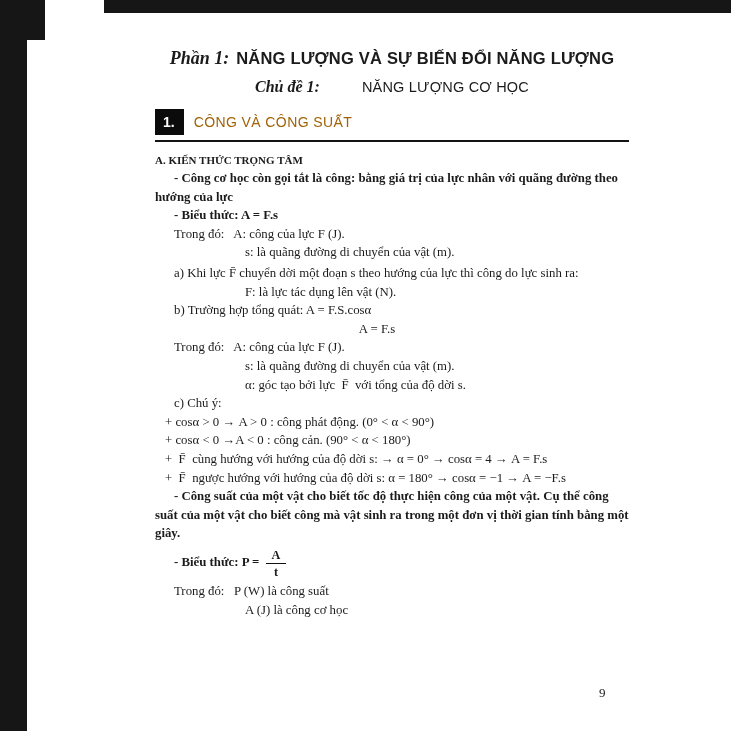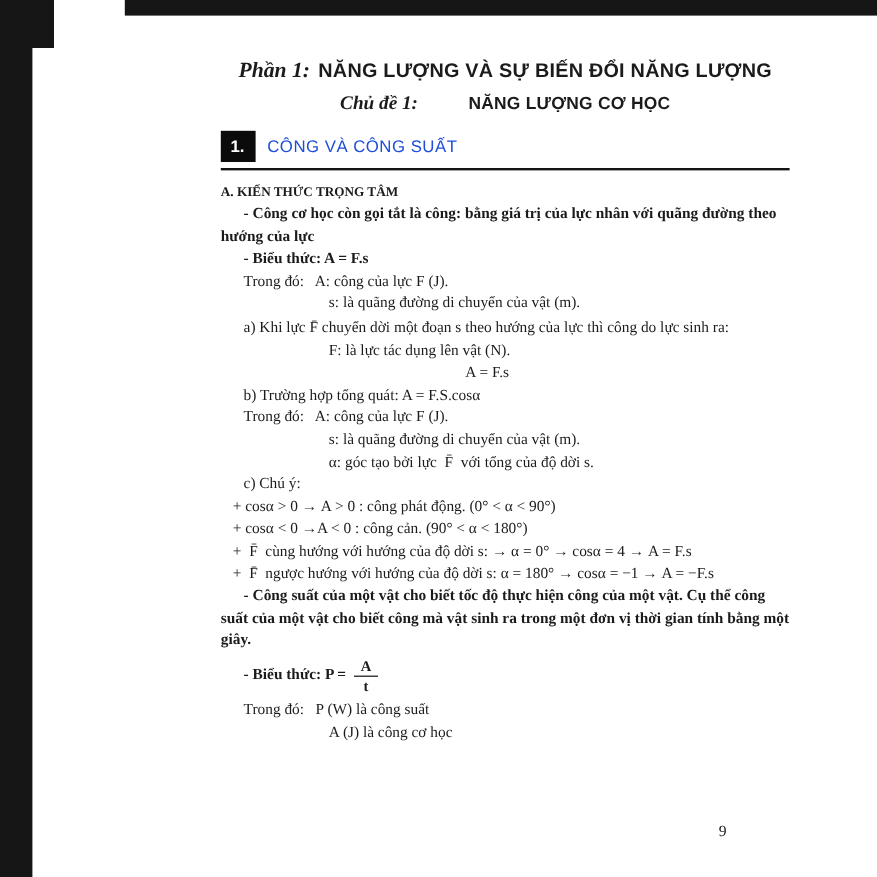--- a/index.html
+++ b/index.html
@@ -6,33 +6,33 @@
   body{
     width:731px;height:731px;position:relative;overflow:hidden;
     background:#ffffff;color:#1b1b1b;
     font-family:"Liberation Serif", serif;
   }
   
   .edge-left{position:absolute;left:0;top:6px;width:27px;height:725px;background:#161616;}
   .corner-tl{position:absolute;left:0;top:0;width:45px;height:40px;background:#161616;}
   .edge-top{position:absolute;left:104px;top:0;width:627px;height:13px;background:#161616;}
 
-  .page-content{position:absolute;left:184px;top:38px;width:474px;}
+  .page-content{position:absolute;left:155px;top:38px;width:474px;}
 
   .part-heading{text-align:center;margin-top:10px;white-space:nowrap;}
   .part-label{font-family:"Liberation Serif",serif;font-style:italic;font-weight:bold;font-size:18px;margin-right:7px;}
   .part-title{font-family:"Liberation Sans",sans-serif;font-weight:bold;font-size:16.5px;letter-spacing:0.2px;}
 
   .topic-heading{text-align:center;margin-top:9px;white-space:nowrap;}
   .topic-label{font-family:"Liberation Serif",serif;font-style:italic;font-weight:bold;font-size:16px;margin-right:6px;}
-  .topic-title{font-family:"Liberation Sans",sans-serif;font-weight:bold;font-size:14.5px;letter-spacing:0.2px;margin-left:36px;}
+  .topic-title{font-family:"Liberation Sans",sans-serif;font-weight:normal;font-size:14.5px;letter-spacing:0.2px;margin-left:36px;}
 
   .section-header{display:flex;align-items:center;gap:10px;margin-top:13px;border-bottom:2px solid #141414;padding-bottom:5px;}
   .section-number-box{background:#0b0b0b;color:#ffffff;font-family:"Liberation Sans",sans-serif;font-weight:bold;font-size:14px;line-height:1;padding:6px 9px 6px 8px;}
-  .section-title{font-family:"Liberation Sans",sans-serif;font-size:14px;letter-spacing:0.4px;color:#1d4ed8;}
+  .section-title{font-family:"Liberation Sans",sans-serif;font-size:14px;letter-spacing:0.4px;color:#a16207;}
 
   .heading-a{font-weight:bold;font-size:11px;margin-top:12px;margin-bottom:3px;}
 
   .line{font-size:12.8px;line-height:18.6px;white-space:pre-wrap;}
   .fi{text-indent:19px;}
   .i1{padding-left:19px;}
   .i05{padding-left:10px;}
   .i3{padding-left:90px;}
   .center{text-align:center;padding-right:30px;}
   .mt{margin-top:2px;}
@@ -68,22 +68,22 @@
 
   <div class="heading-a">A. KIẾN THỨC TRỌNG TÂM</div>
 
   <div>
       <div class="line fi"><b>- Công cơ học còn gọi tắt là công: bằng giá trị của lực nhân với quãng đường theo hướng của lực</b></div>
       <div class="line i1"><b>- Biểu thức: A = F.s</b></div>
       <div class="line i1">Trong đó:   A: công của lực F (J).</div>
       <div class="line i3">s: là quãng đường di chuyển của vật (m).</div>
       <div class="line fi mt">a) Khi lực F̄ chuyển dời một đoạn s theo hướng của lực thì công do lực sinh ra:</div>
       <div class="line i3">F: là lực tác dụng lên vật (N).</div>
+      <div class="line i1">b) Trường hợp tổng quát: A = F.S.cosα</div>
       <div class="line center">A = F.s</div>
-      <div class="line i1">b) Trường hợp tổng quát: A = F.S.cosα</div>
       <div class="line i1">Trong đó:   A: công của lực F (J).</div>
       <div class="line i3">s: là quãng đường di chuyển của vật (m).</div>
       <div class="line i3">α: góc tạo bởi lực  F̄  với tổng của độ dời s.</div>
       <div class="line i1">c) Chú ý:</div>
       <div class="line i05">+ cosα &gt; 0 → A &gt; 0 : công phát động. (0° &lt; α &lt; 90°)</div>
       <div class="line i05">+ cosα &lt; 0 →A &lt; 0 : công cản. (90° &lt; α &lt; 180°)</div>
       <div class="line i05">+  F̄  cùng hướng với hướng của độ dời s: → α = 0° → cosα = 4 → A = F.s</div>
       <div class="line i05">+  F̄  ngược hướng với hướng của độ dời s: α = 180° → cosα = −1 → A = −F.s</div>
       <div class="line fi"><b>- Công suất của một vật cho biết tốc độ thực hiện công của một vật. Cụ thể công suất của một vật cho biết công mà vật sinh ra trong một đơn vị thời gian tính bằng một giây.</b></div>
       <div class="frac-line"><b><span>- Biểu thức:  P = </span><span class="frac"><span class="fnum">A</span><span class="fden">t</span></span></b></div>

